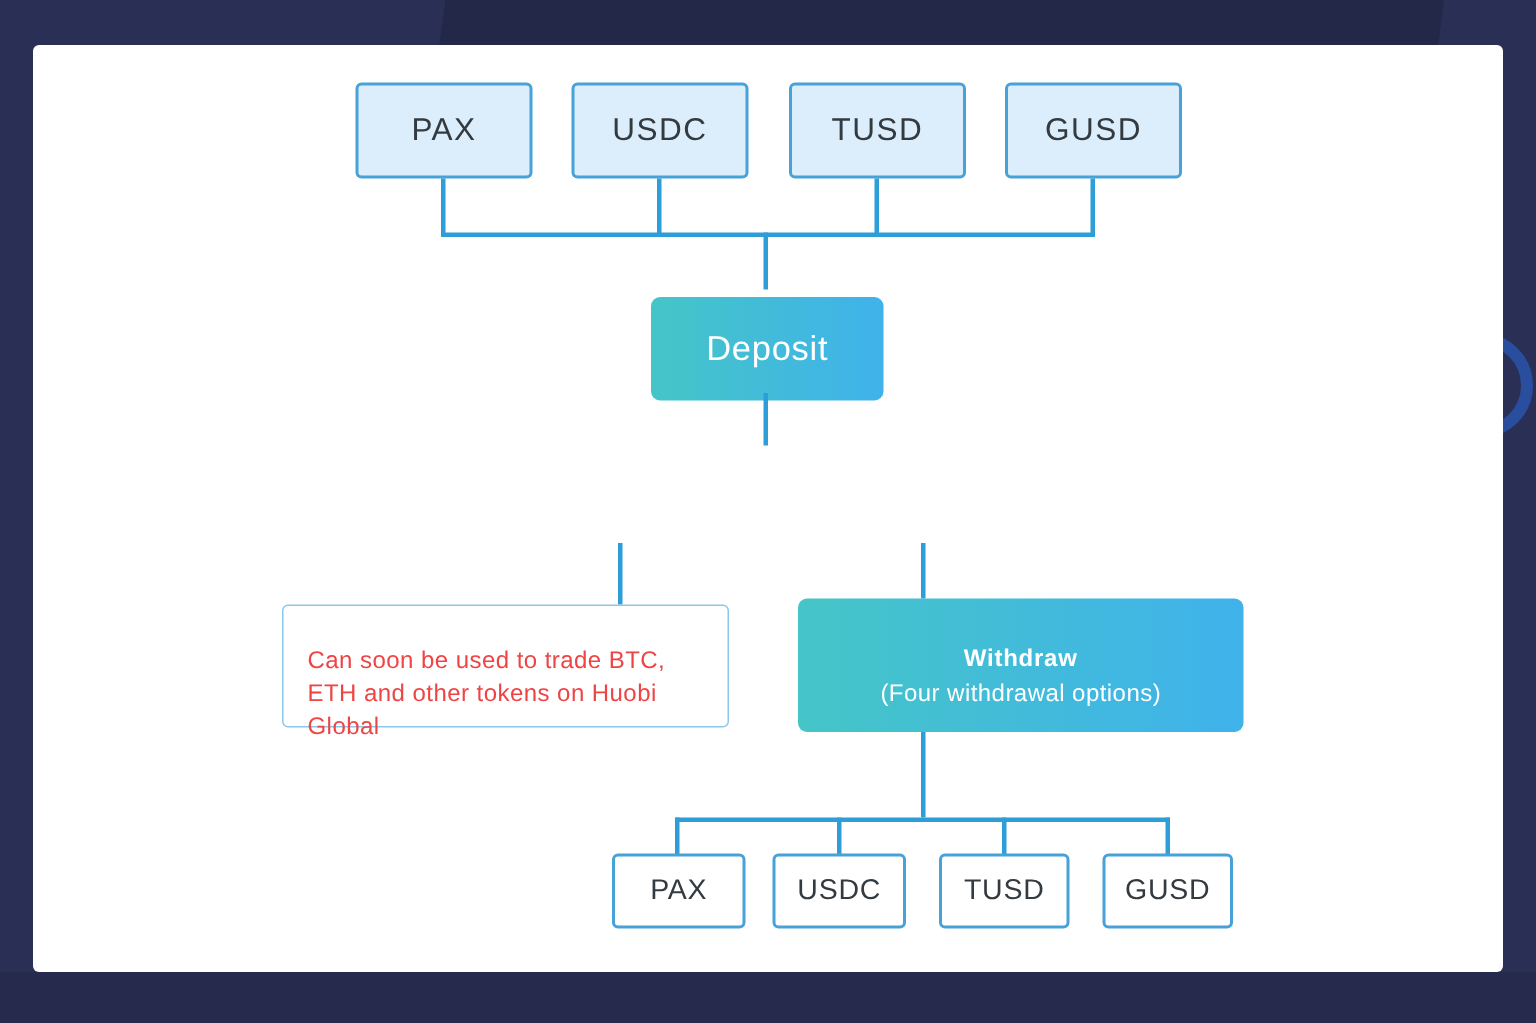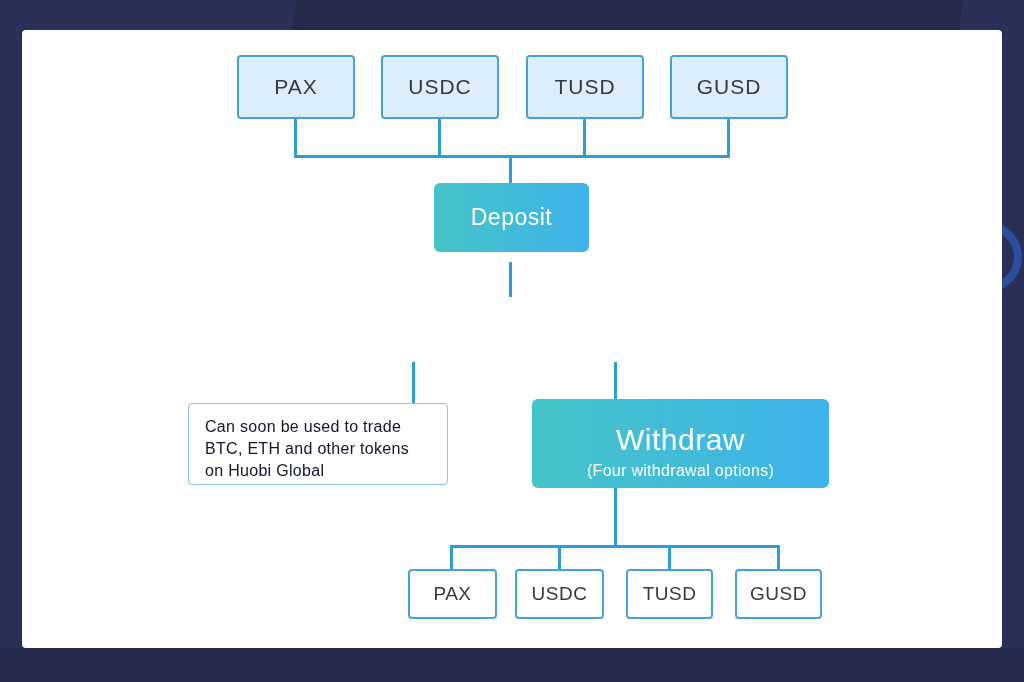--- a/index.html
+++ b/index.html
@@ -51,37 +51,37 @@
   .t-usdc { left:359px; top:25px; width:118px; height:64px; }
   .t-tusd { left:504px; top:25px; width:118px; height:64px; }
   .t-gusd { left:648px; top:25px; width:118px; height:64px; }
   
   .d1 { left:272px; top:89px;  width:3px; height:39px; }
   .d2 { left:416px; top:89px;  width:3px; height:39px; }
   .d3 { left:561px; top:89px;  width:3px; height:39px; }
   .d4 { left:705px; top:89px;  width:3px; height:39px; }
   .bus1 { left:272px; top:125px; width:436px; height:3px; }
   .c1 { left:487px; top:125px; width:3px; height:38px; }
-  .deposit { left:412px; top:153px; width:155px; height:69px; font-size:23px; letter-spacing:0.5px; }
+  .deposit { left:412px; top:168px; width:155px; height:69px; font-size:23px; letter-spacing:0.5px; }
   .c2 { left:487px; top:232px; width:3px; height:35px; }
   .convert { left:265px; top:267px; width:472px; height:65px; font-size:23px; letter-spacing:0.5px; }
   .c3 { left:390px; top:332px; width:3px; height:41px; }
   .c4 { left:592px; top:332px; width:3px; height:37px; }
   .info {
-    left:166px; top:373px; width:260px; height:82px;
+    left:166px; top:373px; width:298px; height:82px;
     background:#ffffff; border:1px solid #8cc8ea; border-radius:4px;
-    color:#0f172a; font-size:16px; line-height:1.38;
-    padding:12px 16px; letter-spacing:0.3px;
+    color:#ef4444; font-size:16px; line-height:1.38;
+    padding:26px 16px; letter-spacing:0.3px;
     display:block;
   }
   .withdraw {
     left:510px; top:369px; width:297px; height:89px;
     flex-direction:column;
   }
-  .withdraw .title { font-size:30px; font-weight:normal; letter-spacing:0.5px;margin-top:16px; }
+  .withdraw .title { font-size:16px; font-weight:bold; letter-spacing:0.5px;margin-top:16px; }
   .withdraw .sub { font-size:16px; margin-top:5px; letter-spacing:0.3px; }
   .c5 { left:592px; top:458px; width:3px; height:57px; }
   .bus2 { left:428px; top:515px; width:330px; height:3px; }
   .e1 { left:428px; top:515px; width:3px; height:27px; }
   .e2 { left:536px; top:515px; width:3px; height:27px; }
   .e3 { left:646px; top:515px; width:3px; height:27px; }
   .e4 { left:755px; top:515px; width:3px; height:27px; }
   .b-pax  { left:386px; top:539px; width:89px; height:50px; }
   .b-usdc { left:493px; top:539px; width:89px; height:50px; }
   .b-tusd { left:604px; top:539px; width:87px; height:50px; }

